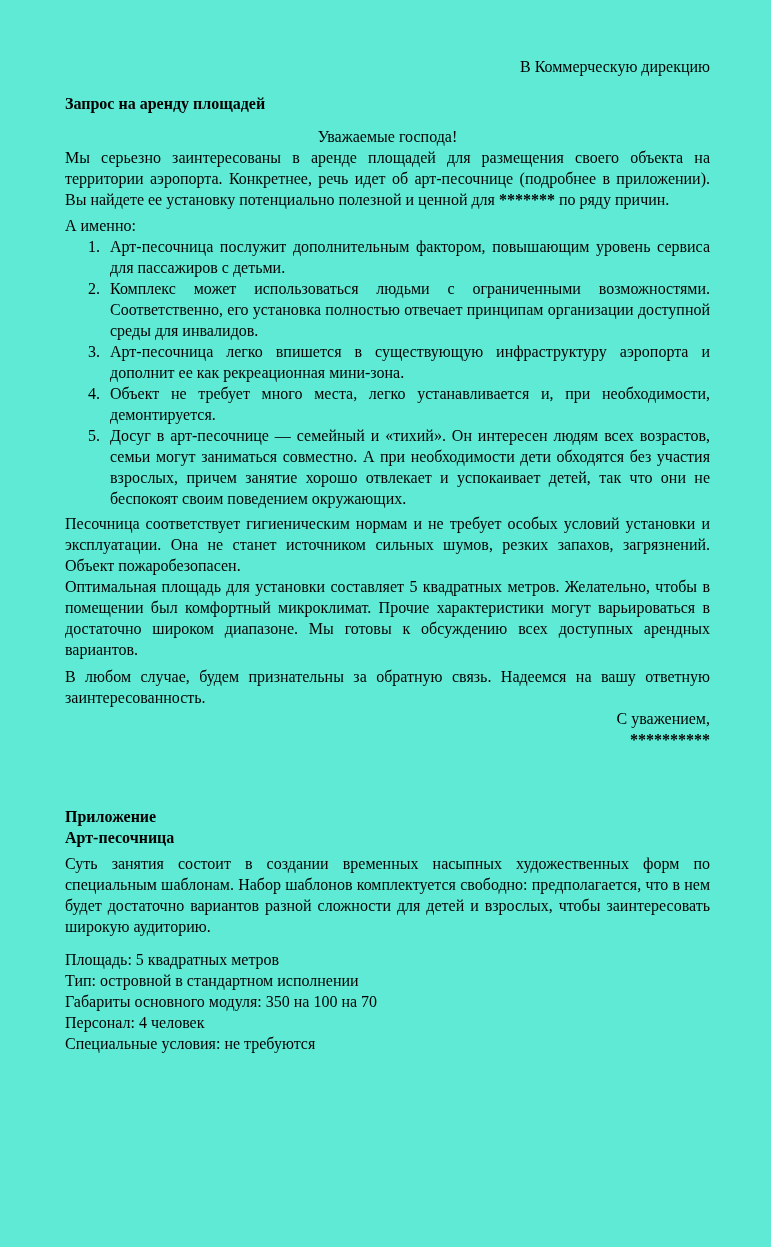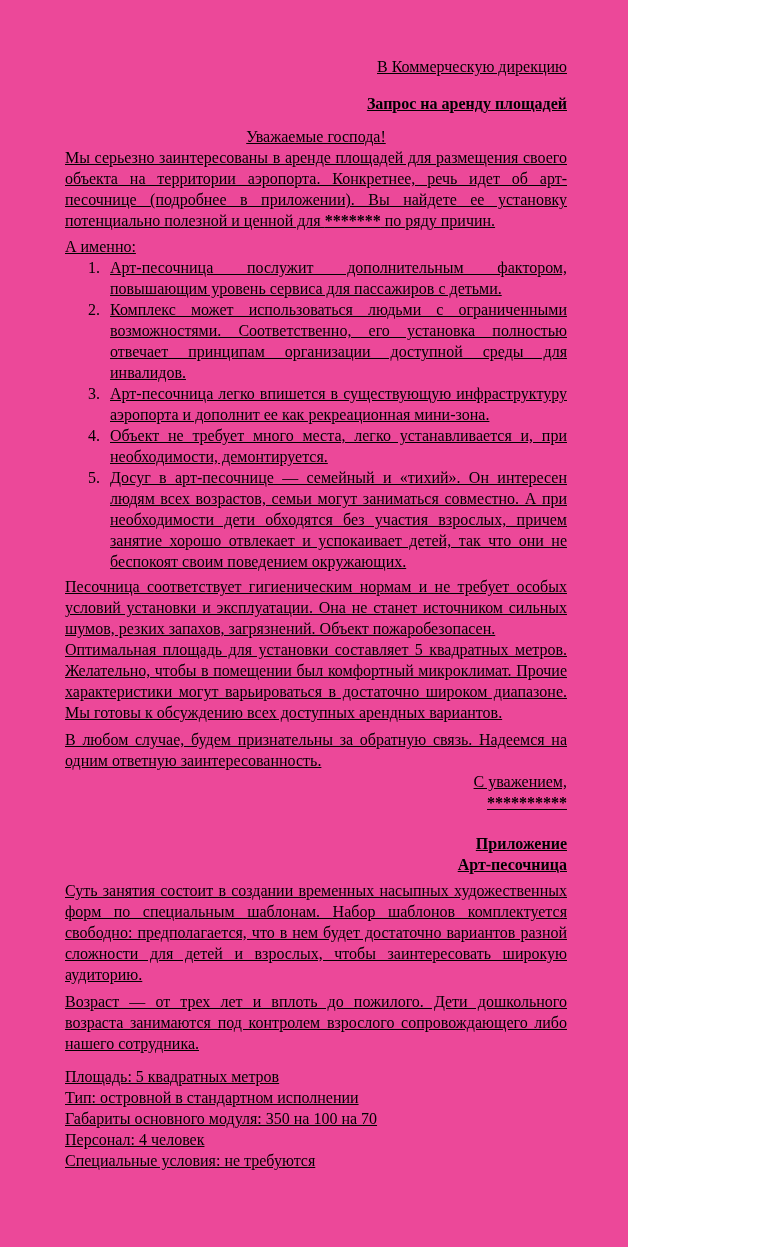--- a/index.html
+++ b/index.html
@@ -11,40 +11,39 @@
     width: 771px;
     height: 1247px;
     overflow: hidden;
     font-family: "Liberation Serif", "DejaVu Serif", serif;
     font-size: 16px;
     line-height: 21px;
     color: #000000;
   }
   .page {
     box-sizing: border-box;
-    width: 628px;
+    width: 771px;
     height: 1247px;
     padding: 56px 61px 20px 65px;
-    background: #ec4899;
-    text-decoration: underline;
+    background: #5eead4;
   }
   p { margin: 0; }
   .right  { text-align: right; }
   .center { text-align: center; }
   .just   { text-align: justify; }
-  .bold   { font-weight: bold; text-align: right; }
+  .bold   { font-weight: bold; }
 
   .doc-title       { margin-top: 16px; }
   .salutation      { margin-top: 12px; }
   .intro-par       { }
   .list-intro      { margin-top: 5px; }
   .par-hygiene     { margin-top: 4px; }
   .par-area        { margin-top: 0; }
   .par-feedback    { margin-top: 6px; }
-  .attach-heading  { margin-top: 20px; }
+  .attach-heading  { margin-top: 56px; }
   .attach-par-1    { margin-top: 14px; }
   .attach-par-2    { margin-top: 5px; }
   .attach-par-3    { margin-top: 6px; }
   .specs-block     { margin-top: 12px; }
 
   .num-list { margin: 0; }
   .list-item {
     position: relative;
     padding-left: 45px;
     text-align: justify;
@@ -90,32 +89,31 @@
     <div class="list-item">
       <span class="num">5.</span>
       <span>Досуг в арт-песочнице — семейный и «тихий». Он интересен людям всех возрастов, семьи могут заниматься совместно. А при необходимости дети обходятся без участия взрослых, причем занятие хорошо отвлекает и успокаивает детей, так что они не беспокоят своим поведением окружающих.</span>
     </div>
   </div>
 
   <p class="just par-hygiene">Песочница соответствует гигиеническим нормам и не требует особых условий установки и эксплуатации. Она не станет источником сильных шумов, резких запахов, загрязнений. Объект пожаробезопасен.</p>
 
   <p class="just par-area">Оптимальная площадь для установки составляет 5 квадратных метров. Желательно, чтобы в помещении был комфортный микроклимат. Прочие характеристики могут варьироваться в достаточно широком диапазоне. Мы готовы к обсуждению всех доступных арендных вариантов.</p>
 
-  <p class="just par-feedback">В любом случае, будем признательны за обратную связь. Надеемся на одним ответную заинтересованность.</p>
+  <p class="just par-feedback">В любом случае, будем признательны за обратную связь. Надеемся на вашу ответную заинтересованность.</p>
 
   <p class="right">С уважением,</p>
   <p class="right bold">**********</p>
 
   <p class="bold attach-heading">Приложение</p>
   <p class="bold">Арт-песочница</p>
 
 
   <p class="just attach-par-2">Суть занятия состоит в создании временных насыпных художественных форм по специальным шаблонам. Набор шаблонов комплектуется свободно: предполагается, что в нем будет достаточно вариантов разной сложности для детей и взрослых, чтобы заинтересовать широкую аудиторию.</p>
 
-  <p class="just attach-par-3">Возраст — от трех лет и вплоть до пожилого. Дети дошкольного возраста занимаются под контролем взрослого сопровождающего либо нашего сотрудника.</p>
 
   <div class="specs-block">
     <p>Площадь: 5 квадратных метров</p>
     <p>Тип: островной в стандартном исполнении</p>
     <p>Габариты основного модуля: 350 на 100 на 70</p>
     <p>Персонал: 4 человек</p>
     <p>Специальные условия: не требуются</p>
   </div>
 
 </div>

